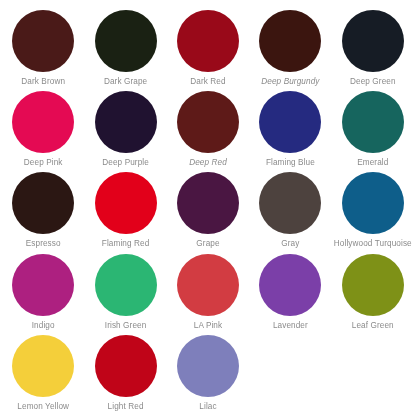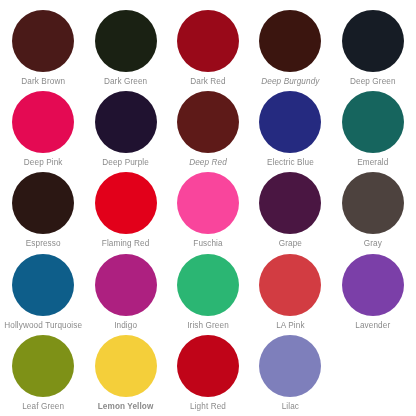--- a/index.html
+++ b/index.html
@@ -50,21 +50,21 @@
 </head>
 <body style="background: rgb(255, 255, 255);">
 
 <div id="swatch-grid">
     <div class="swatch-cell">
       <div class="swatch-dot" style="background: rgb(74, 26, 24);"></div>
       <div class="swatch-label" style="color: rgb(139, 139, 139);">Dark Brown</div>
     </div>
     <div class="swatch-cell">
       <div class="swatch-dot" style="background: rgb(26, 33, 19);"></div>
-      <div class="swatch-label" style="color: rgb(139, 139, 139);">Dark Green</div>
+      <div class="swatch-label" style="color: rgb(139, 139, 139);">Dark Grape</div>
     </div>
     <div class="swatch-cell">
       <div class="swatch-dot" style="background: rgb(153, 9, 25);"></div>
       <div class="swatch-label" style="color: rgb(139, 139, 139);">Dark Red</div>
     </div>
     <div class="swatch-cell">
       <div class="swatch-dot" style="background: rgb(59, 21, 15);"></div>
       <div class="swatch-label" style="color: rgb(139, 139, 139); font-style: italic;">Deep Burgundy</div>
     </div>
     <div class="swatch-cell">
@@ -78,37 +78,33 @@
     <div class="swatch-cell">
       <div class="swatch-dot" style="background: rgb(32, 18, 48);"></div>
       <div class="swatch-label" style="color: rgb(139, 139, 139);">Deep Purple</div>
     </div>
     <div class="swatch-cell">
       <div class="swatch-dot" style="background: rgb(94, 26, 24);"></div>
       <div class="swatch-label" style="color: rgb(139, 139, 139); font-style: italic;">Deep Red</div>
     </div>
     <div class="swatch-cell">
       <div class="swatch-dot" style="background: rgb(37, 42, 128);"></div>
-      <div class="swatch-label" style="color: rgb(139, 139, 139);">Electric Blue</div>
+      <div class="swatch-label" style="color: rgb(139, 139, 139);">Flaming Blue</div>
     </div>
     <div class="swatch-cell">
       <div class="swatch-dot" style="background: rgb(22, 101, 94);"></div>
       <div class="swatch-label" style="color: rgb(139, 139, 139);">Emerald</div>
     </div>
     <div class="swatch-cell">
       <div class="swatch-dot" style="background: rgb(43, 23, 19);"></div>
       <div class="swatch-label" style="color: rgb(139, 139, 139);">Espresso</div>
     </div>
     <div class="swatch-cell">
       <div class="swatch-dot" style="background: rgb(226, 0, 26);"></div>
       <div class="swatch-label" style="color: rgb(139, 139, 139);">Flaming Red</div>
-    </div>
-    <div class="swatch-cell">
-      <div class="swatch-dot" style="background: rgb(249, 69, 156);"></div>
-      <div class="swatch-label" style="color: rgb(139, 139, 139);">Fuschia</div>
     </div>
     <div class="swatch-cell">
       <div class="swatch-dot" style="background: rgb(74, 22, 66);"></div>
       <div class="swatch-label" style="color: rgb(139, 139, 139);">Grape</div>
     </div>
     <div class="swatch-cell">
       <div class="swatch-dot" style="background: rgb(77, 66, 62);"></div>
       <div class="swatch-label" style="color: rgb(139, 139, 139);">Gray</div>
     </div>
     <div class="swatch-cell">
@@ -130,21 +126,21 @@
     <div class="swatch-cell">
       <div class="swatch-dot" style="background: rgb(123, 63, 168);"></div>
       <div class="swatch-label" style="color: rgb(139, 139, 139);">Lavender</div>
     </div>
     <div class="swatch-cell">
       <div class="swatch-dot" style="background: rgb(126, 145, 23);"></div>
       <div class="swatch-label" style="color: rgb(139, 139, 139);">Leaf Green</div>
     </div>
     <div class="swatch-cell">
       <div class="swatch-dot" style="background: rgb(244, 207, 58);"></div>
-      <div class="swatch-label" style="color: rgb(139, 139, 139); font-weight: bold;">Lemon Yellow</div>
+      <div class="swatch-label" style="color: rgb(139, 139, 139);">Lemon Yellow</div>
     </div>
     <div class="swatch-cell">
       <div class="swatch-dot" style="background: rgb(192, 4, 24);"></div>
       <div class="swatch-label" style="color: rgb(139, 139, 139);">Light Red</div>
     </div>
     <div class="swatch-cell">
       <div class="swatch-dot" style="background: rgb(126, 127, 187);"></div>
       <div class="swatch-label" style="color: rgb(139, 139, 139);">Lilac</div>
     </div>
   </div>

